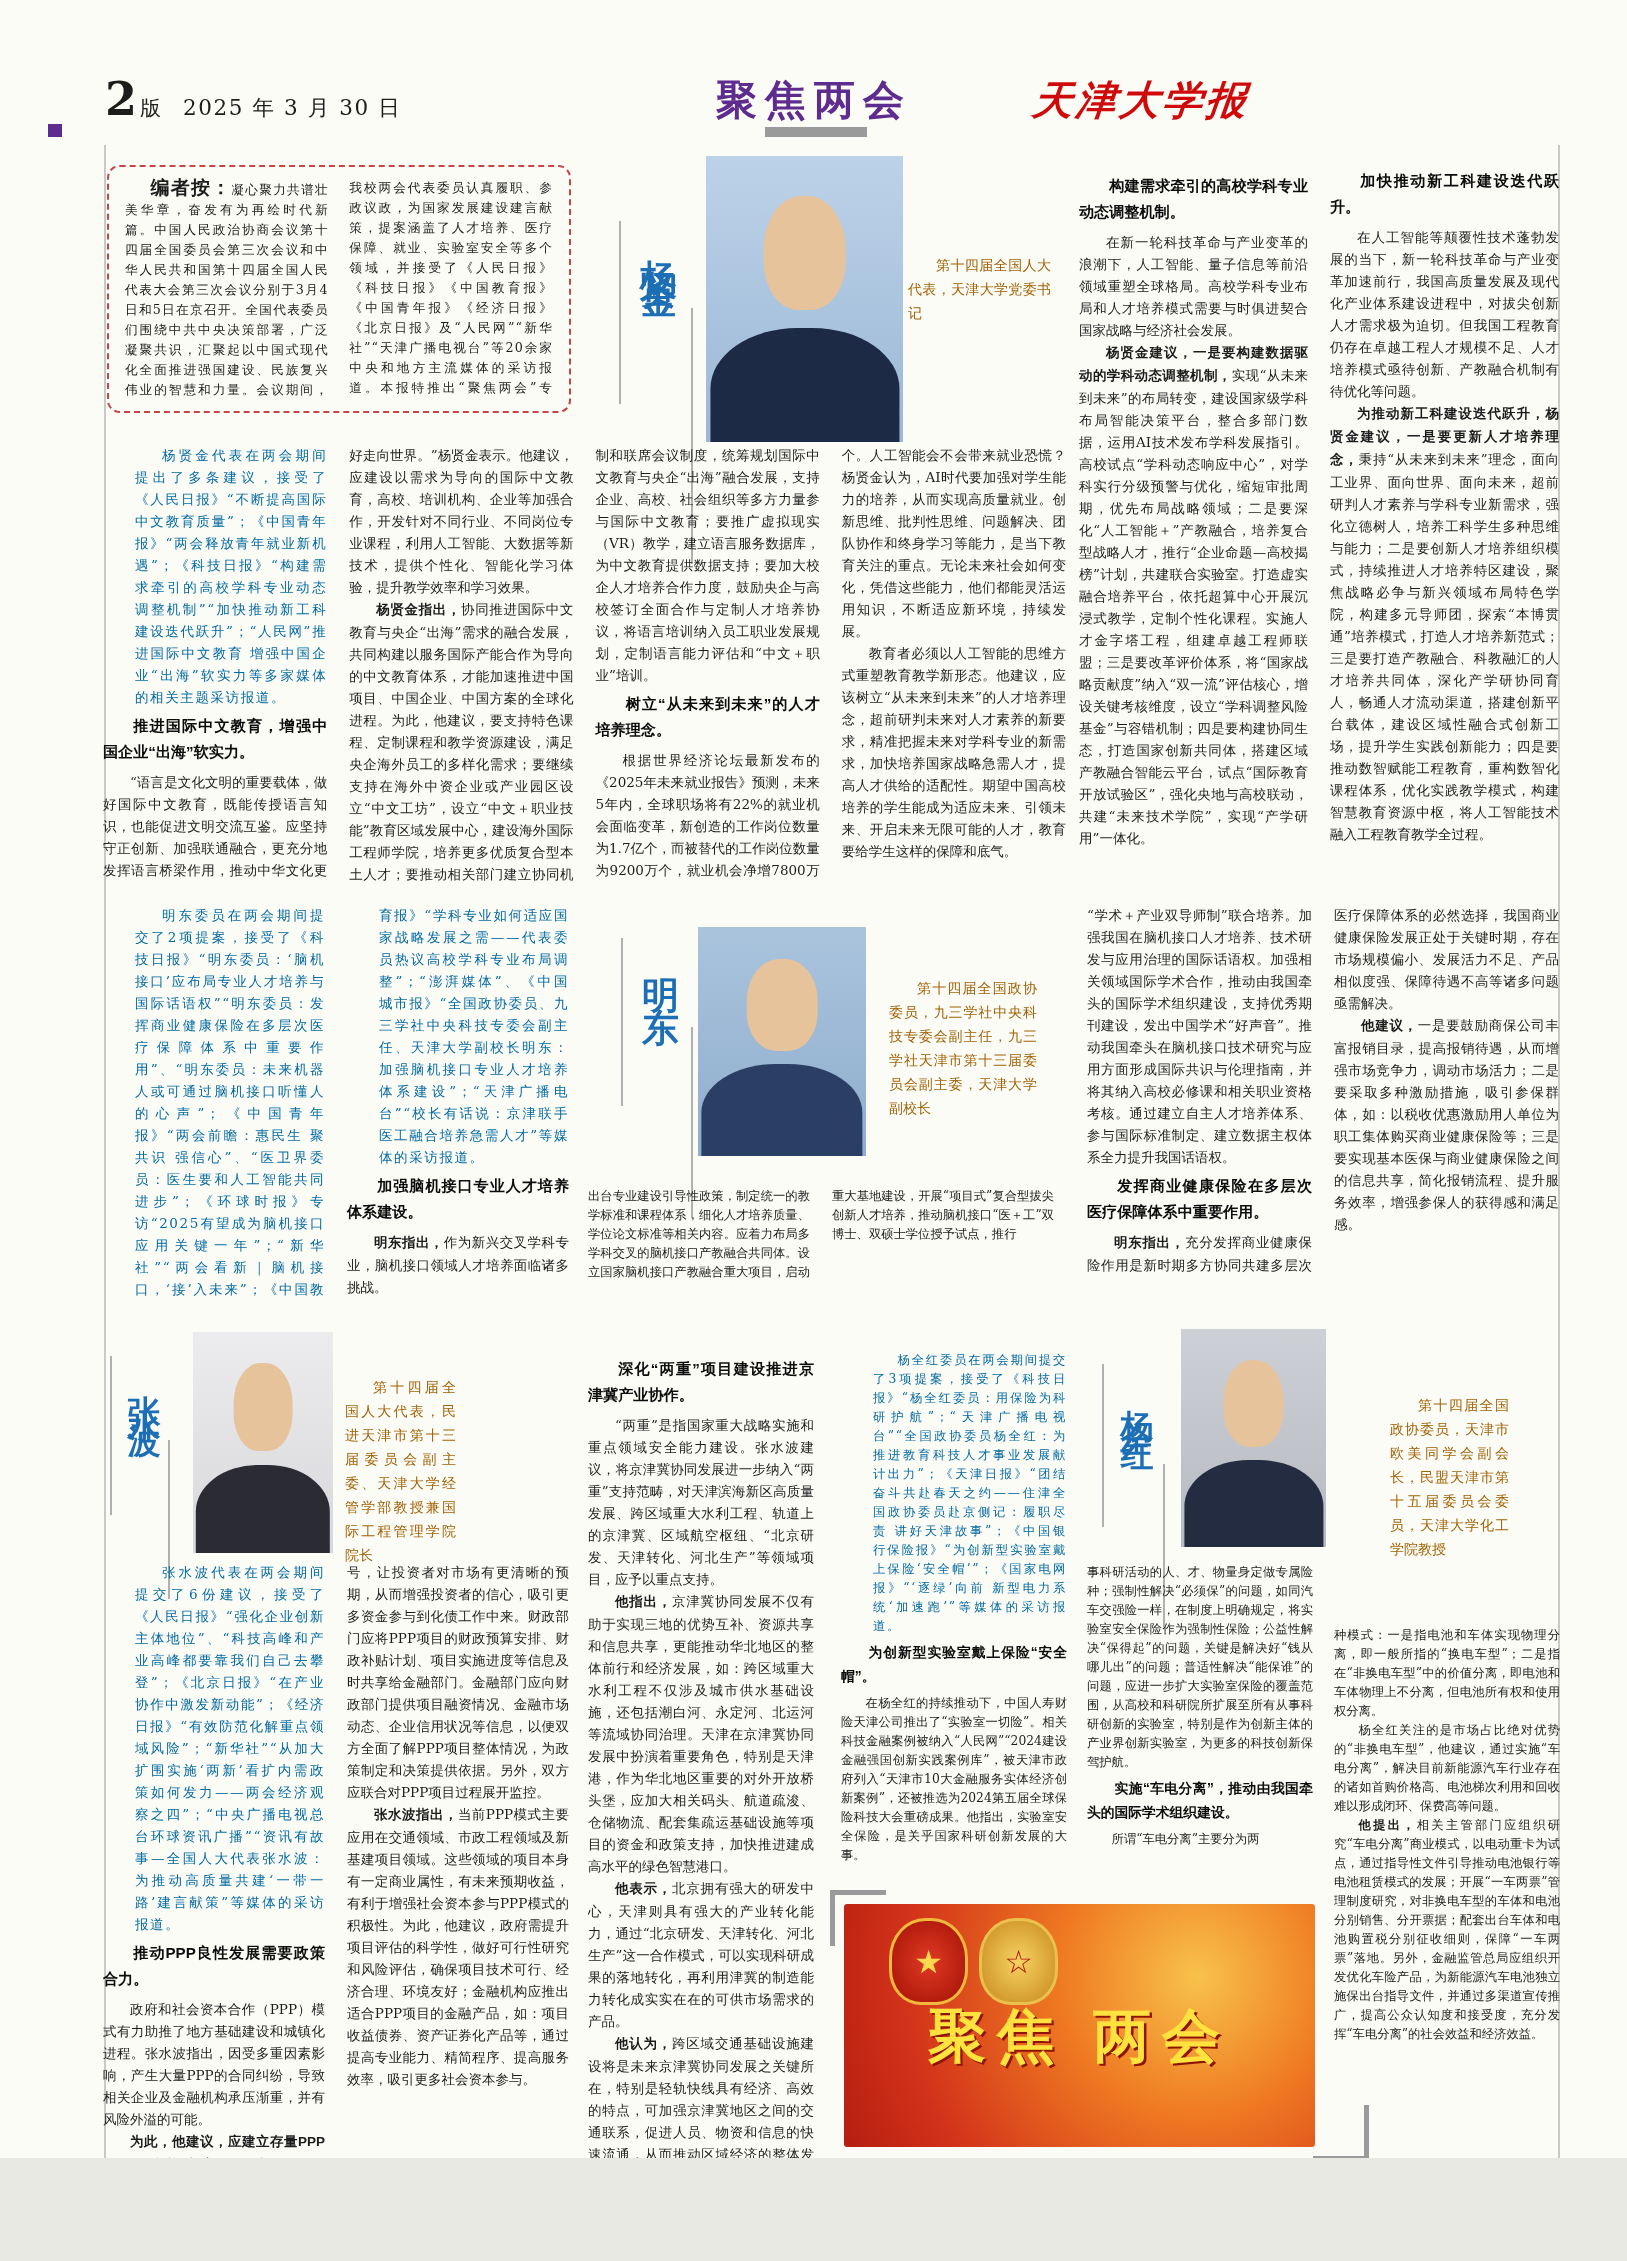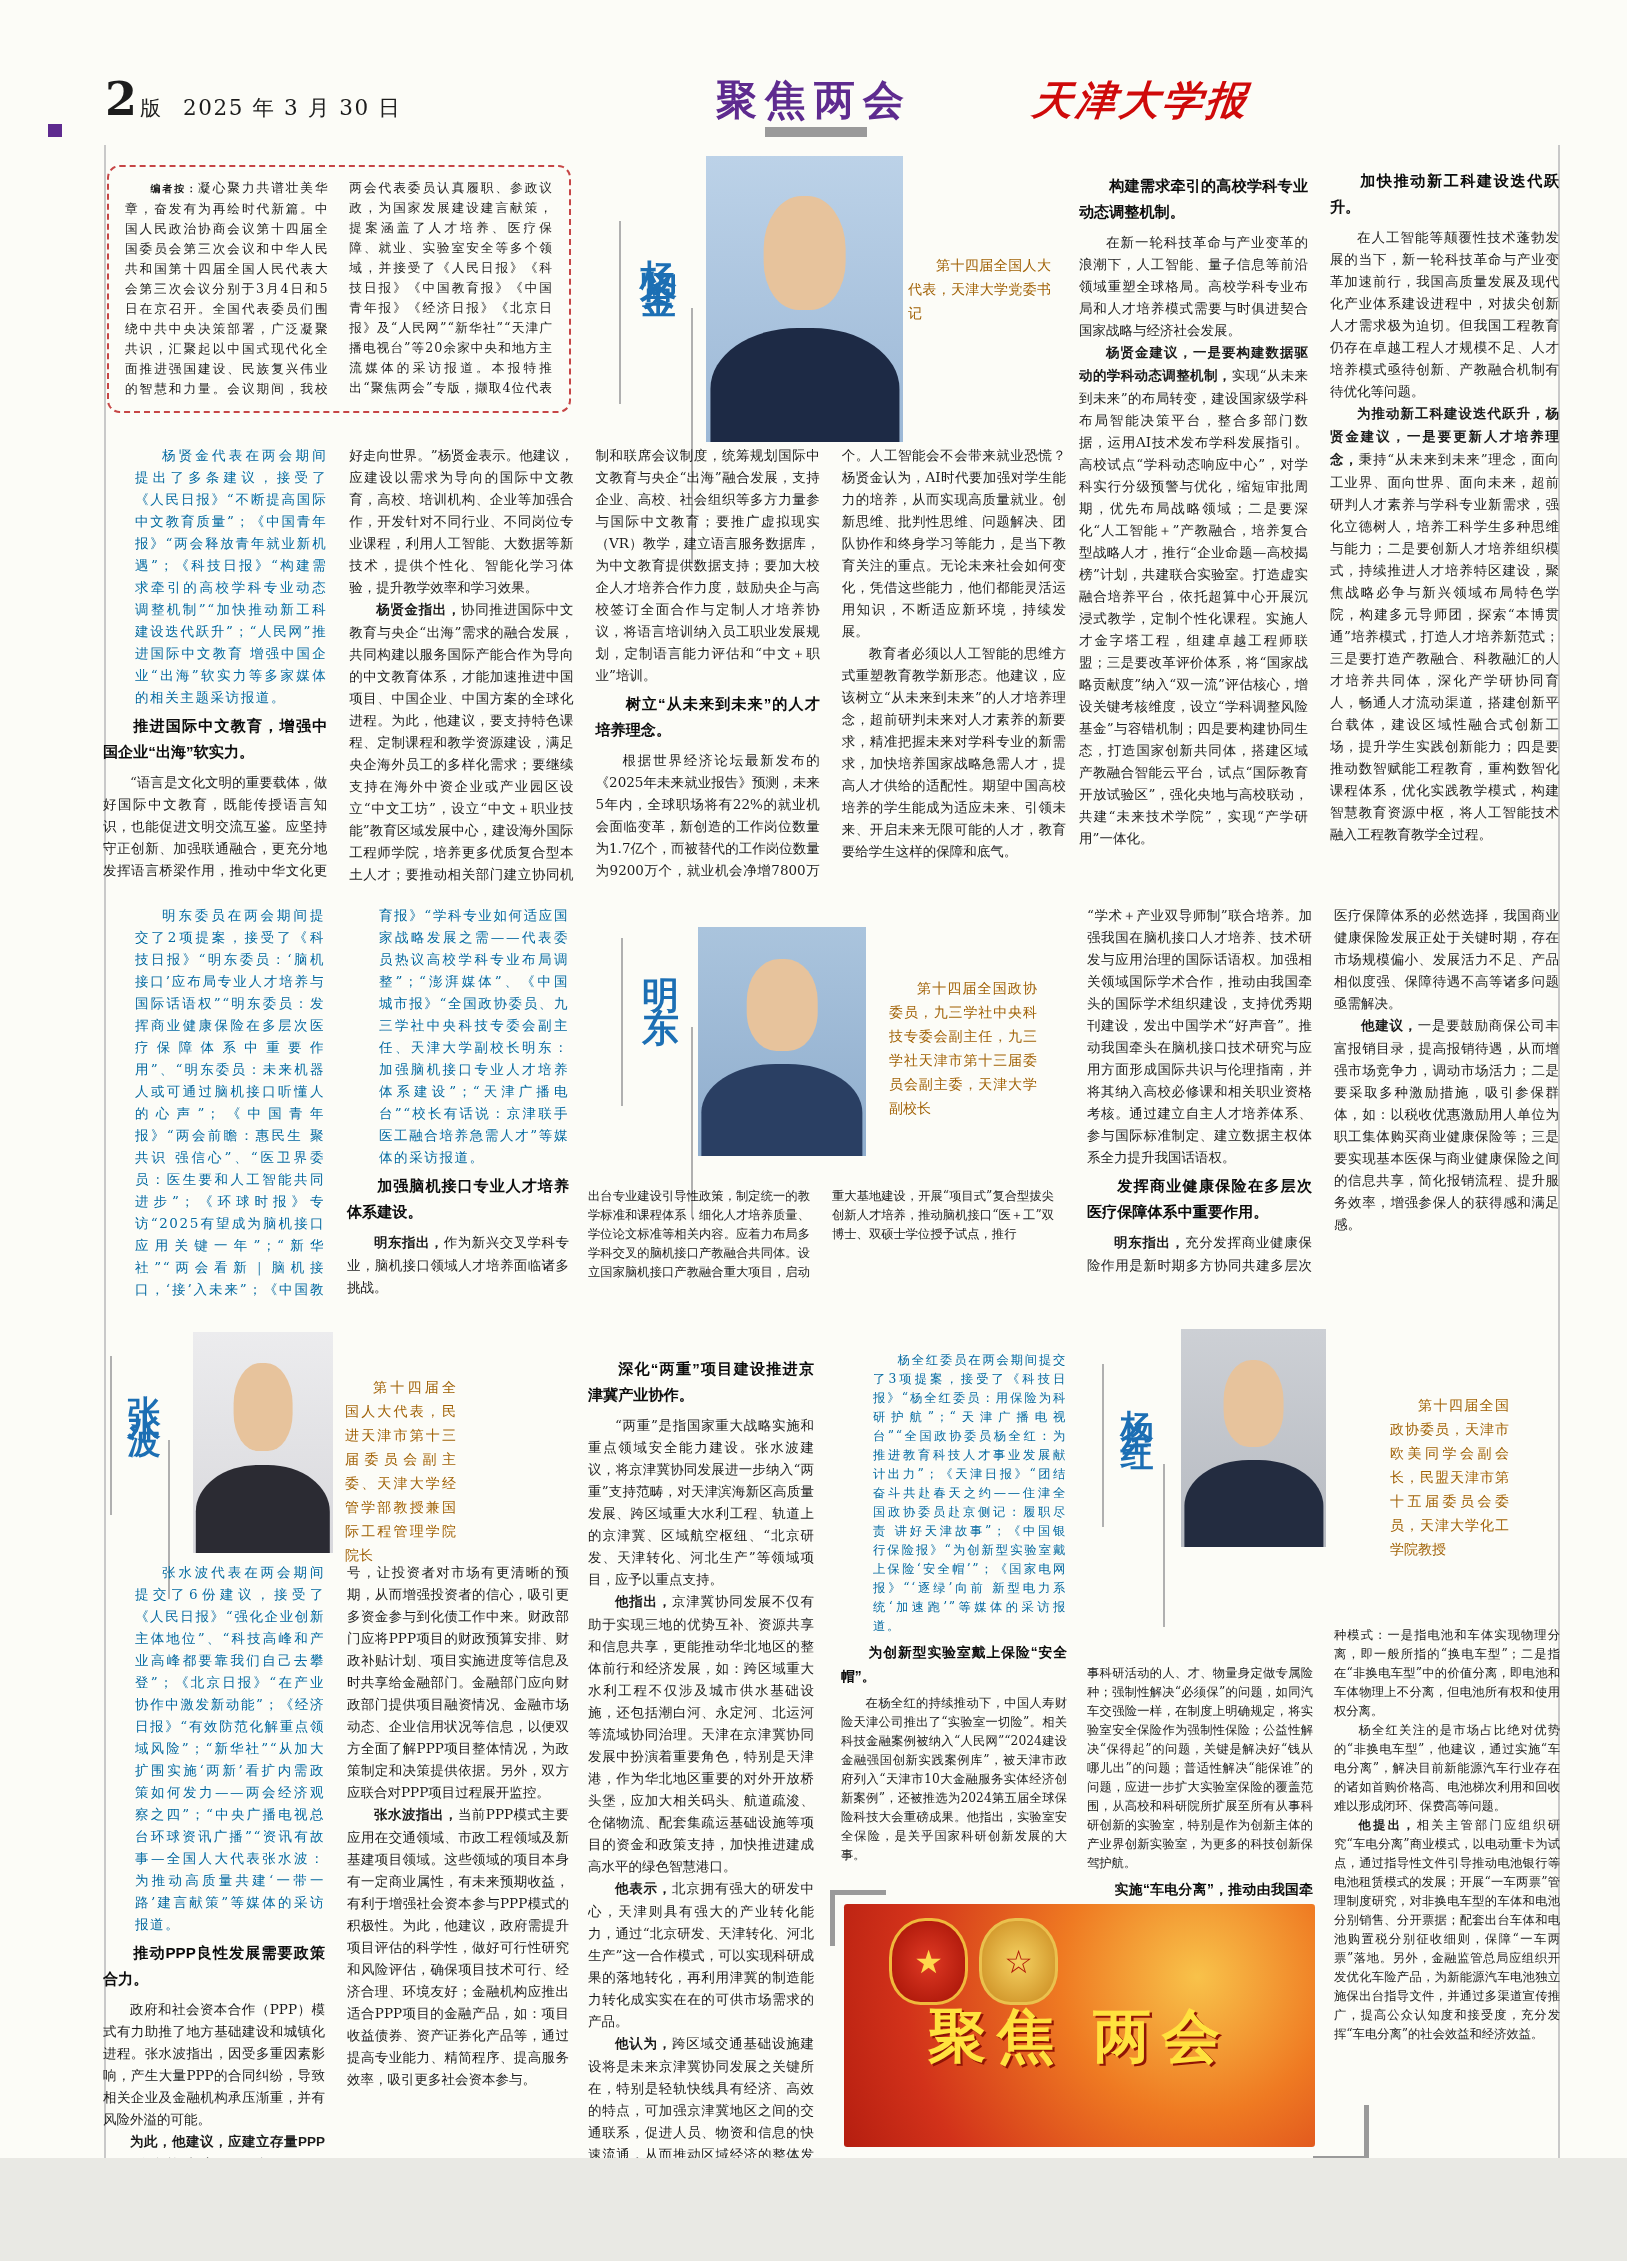--- a/index.html
+++ b/index.html
@@ -18,21 +18,21 @@
   .masthead{left:1033px;top:73px;width:223px;color:#cf0a0a;font-weight:bold;font-size:40px;
       letter-spacing:3.2px;font-style:italic;transform:skewX(-6deg);}
   
   .rule-v{width:1.6px;background:#c9c9c9;}
   .rule-h{height:1.6px;background:#b9b9b9;}
   
   .editor-box{left:107px;top:165px;width:464px;height:248px;border:2.4px dashed #c64545;border-radius:12.7px;
       padding:11px 16px;box-sizing:border-box;}
   .editor-box .inner{column-count:2;column-gap:20.7px;column-fill:auto;height:100%;overflow:hidden;
       font-size:12.7px;line-height:20px;letter-spacing:1px;text-align:justify;text-indent:2em;}
-  .editor-box b{font-family:"Liberation Sans",sans-serif;font-size:10px;}
+  .editor-box b{font-family:"Liberation Sans",sans-serif;font-size:19px;}
   
   .vname{writing-mode:vertical-rl;text-orientation:upright;color:#1c6fb4;font-weight:bold;
       font-family:"Liberation Sans",sans-serif;}
   .nline{width:2.4px;background:#b0b0b0;}
   .photo{background:linear-gradient(180deg,var(--bg1),var(--bg2));overflow:hidden;}
   .photo::before{content:"";position:absolute;left:50%;top:14%;width:42%;height:40%;
       transform:translateX(-50%);border-radius:46% 46% 42% 42%;background:#e7c39c;}
   .photo::after{content:"";position:absolute;left:50%;bottom:-6%;width:96%;height:46%;
       transform:translateX(-50%);border-radius:46% 46% 0 0;background:var(--suit);}
   .photo .tie{position:absolute;left:50%;bottom:0;width:12%;height:30%;transform:translateX(-50%);
@@ -166,21 +166,21 @@
   <div class="abs photo" style="left:1181px;top:1329px;width:145px;height:218px;--bg1:#cdd0d5;--bg2:#b6bac1;--suit:#232c40;--tie:#2c3a5a;">
       <span class="tie"></span>
     </div>
   <div class="abs caption" style="left:1343px;top:1393px;width:119px;margin-left:47px;">第十四届全国政协委员，天津市欧美同学会副会长，民盟天津市第十五届委员会委员，天津大学化工学院教授</div>
   <div class="abs flow sm" style="left:841px;top:1351px;width:226px;height:547px;column-count:1;">
       <p class="blk blk-intro">杨全红委员在两会期间提交了3项提案，接受了《科技日报》“杨全红委员：用保险为科研护航”；“天津广播电视台”“全国政协委员杨全红：为推进教育科技人才事业发展献计出力”；《天津日报》“团结奋斗共赴春天之约——住津全国政协委员赴京侧记：履职尽责 讲好天津故事”；《中国银行保险报》“为创新型实验室戴上保险‘安全帽’”；《国家电网报》“‘逐绿’向前 新型电力系统‘加速跑’”等媒体的采访报道。</p>
       <p class="blk blk-h">为创新型实验室戴上保险“安全帽”。</p>
       <p class="blk blk-p">在杨全红的持续推动下，中国人寿财险天津公司推出了“实验室一切险”。相关科技金融案例被纳入“人民网”“2024建设金融强国创新实践案例库”，被天津市政府列入“天津市10大金融服务实体经济创新案例”，还被推选为2024第五届全球保险科技大会重磅成果。他指出，实验室安全保险，是关乎国家科研创新发展的大事。</p>
       <p class="blk blk-p"><b>他建议，</b>实验室安全保险应具有专属性、强制性、公益性和普适性。他指出，专属性解决“有险保”的问题，保险公司应为进入实验室从</p>
     </div>
-  <div class="abs flow sm" style="left:1087px;top:1664px;width:226px;height:308px;column-count:1;">
+  <div class="abs flow sm" style="left:1087px;top:1563px;width:226px;height:308px;column-count:1;">
       <p class="blk blk-pc">事科研活动的人、才、物量身定做专属险种；强制性解决“必须保”的问题，如同汽车交强险一样，在制度上明确规定，将实验室安全保险作为强制性保险；公益性解决“保得起”的问题，关键是解决好“钱从哪儿出”的问题；普适性解决“能保谁”的问题，应进一步扩大实验室保险的覆盖范围，从高校和科研院所扩展至所有从事科研创新的实验室，特别是作为创新主体的产业界创新实验室，为更多的科技创新保驾护航。</p>
       <p class="blk blk-h">实施“车电分离”，推动由我国牵头的国际学术组织建设。</p>
       <p class="blk blk-p">所谓“车电分离”主要分为两</p>
     </div>
   <div class="abs flow sm" style="left:1334px;top:1626px;width:226px;height:590px;column-count:1;">
       <p class="blk blk-pc">种模式：一是指电池和车体实现物理分离，即一般所指的“换电车型”；二是指在“非换电车型”中的价值分离，即电池和车体物理上不分离，但电池所有权和使用权分离。</p>
       <p class="blk blk-p">杨全红关注的是市场占比绝对优势的“非换电车型”，他建议，通过实施“车电分离”，解决目前新能源汽车行业存在的诸如首购价格高、电池梯次利用和回收难以形成闭环、保费高等问题。</p>
       <p class="blk blk-p"><b>他提出，</b>相关主管部门应组织研究“车电分离”商业模式，以电动重卡为试点，通过指导性文件引导推动电池银行等电池租赁模式的发展；开展“一车两票”管理制度研究，对非换电车型的车体和电池分别销售、分开票据；配套出台车体和电池购置税分别征收细则，保障“一车两票”落地。另外，金融监管总局应组织开发优化车险产品，为新能源汽车电池独立施保出台指导文件，并通过多渠道宣传推广，提高公众认知度和接受度，充分发挥“车电分离”的社会效益和经济效益。</p>
     </div>
 

